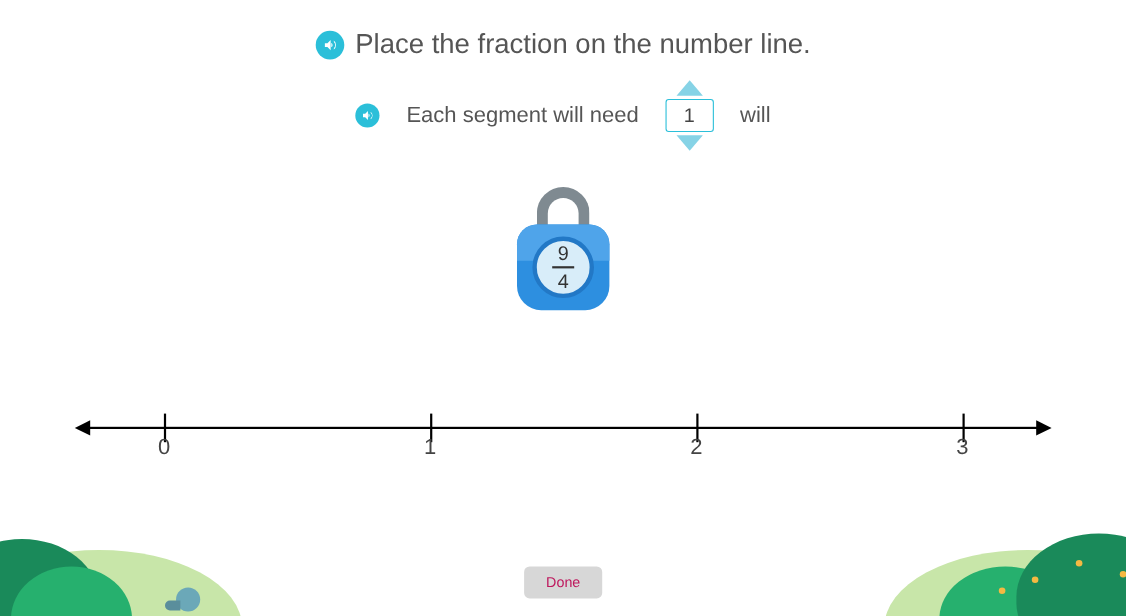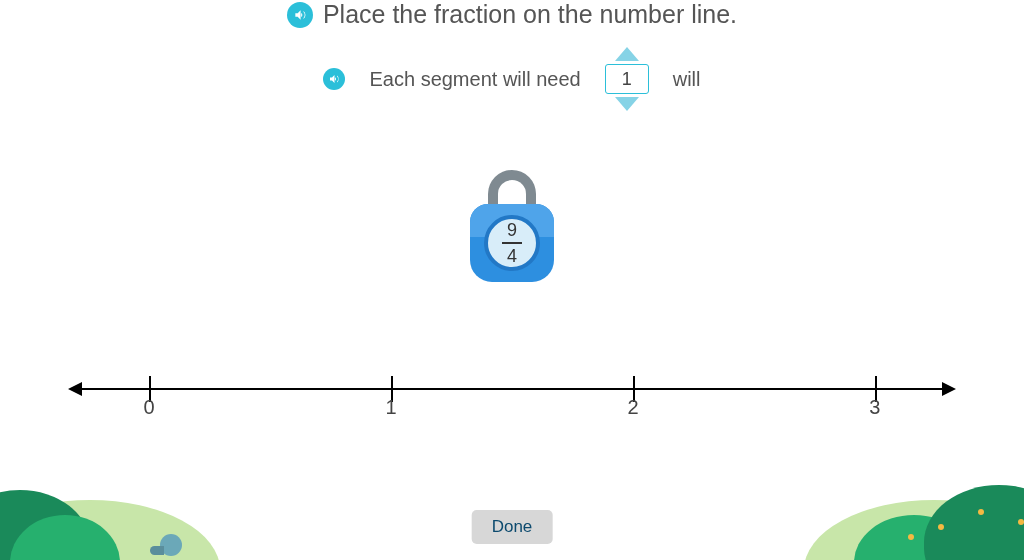--- a/index.html
+++ b/index.html
@@ -10,20 +10,21 @@
     background: #fff;
     overflow: hidden;
     position: relative;
     color: #4a4a4a;
   }
   .title-row {
     display: flex;
     align-items: center;
     justify-content: center;
     gap: 10px;
+    padding-top: 26px;
   }
   .title-text {
     font-size: 25px;
     color: #555;
     font-weight: 400;
   }
   .speaker-btn {
     width: 26px;
     height: 26px;
     border-radius: 50%;
@@ -148,24 +149,24 @@
     color: #444;
   }
 
   .done-btn {
     position: absolute;
     left: 50%;
     bottom: 16px;
     transform: translateX(-50%);
     padding: 7px 20px;
     background: #d7d7d7;
-    color: #0c4a6e;
+    color: #be185d;
     border: none;
     border-radius: 5px;
-    font-size: 17px;
+    font-size: 13px;
     cursor: not-allowed;
   }
 
   
   .bush {
     position: absolute;
     bottom: -10px;
     pointer-events: none;
   }
   .bush-left { left: -20px; }

